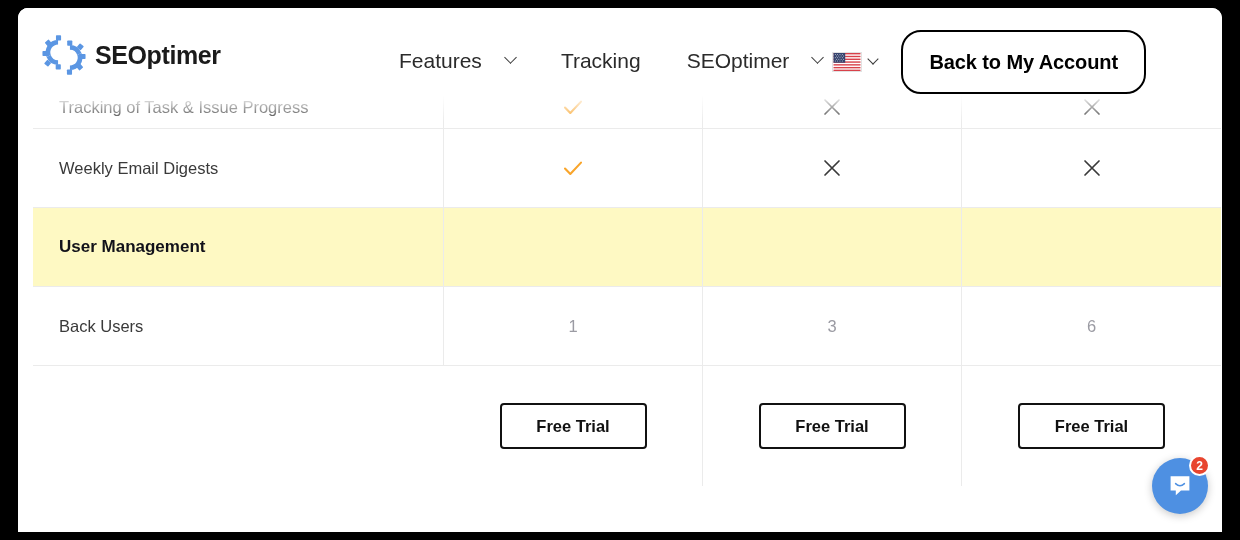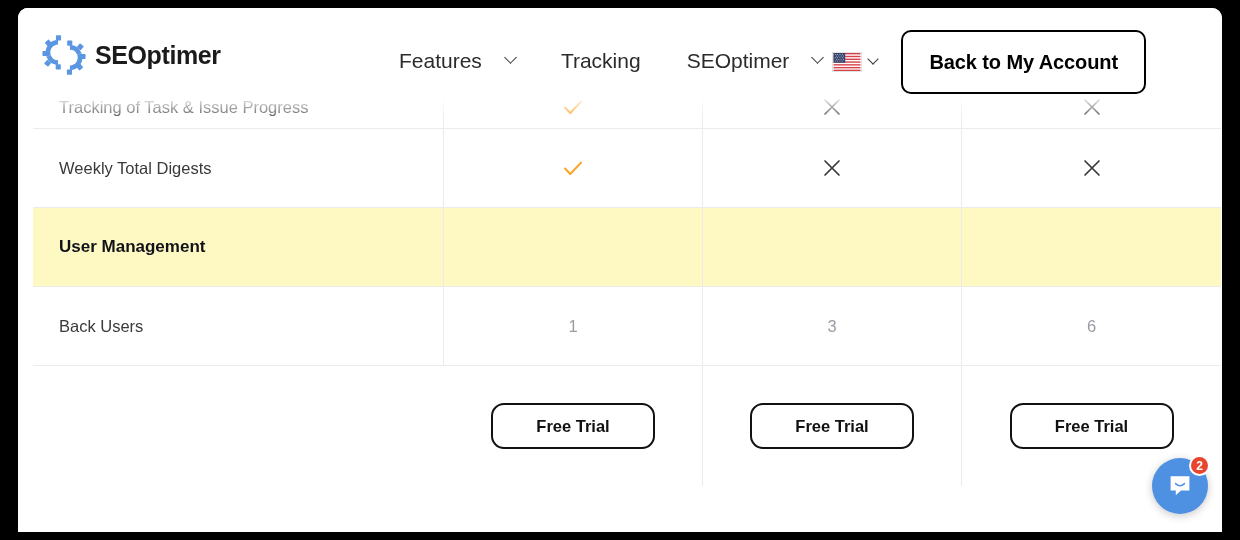--- a/index.html
+++ b/index.html
@@ -74,21 +74,21 @@
   #flag{ width:30px; height:20px; display:block; border:1px solid #e2e2e2;}
   .chev-sm{
     display:inline-block; width:8px; height:8px;
     border-right:1.6px solid #3a3a3a;
     border-bottom:1.6px solid #3a3a3a;
     transform:translateY(-3px) rotate(45deg);
   }
   #account-btn{
     height:64px; padding:0 26px;
     display:flex; align-items:center; justify-content:center;
-    border:2.5px solid #000; border-radius:10px;
+    border:2.5px solid #000; border-radius:20px;
     background:#fff; color:#000;
     font-size:20px; font-weight:700; letter-spacing:-0.1px;
     cursor:pointer;
     font-family:"Liberation Sans", sans-serif;
   }
 
   
   #table-wrap{
     position:absolute;
     left:15px; top:0px;
@@ -128,22 +128,22 @@
 
   
   #row-total .cell-feature{
     border-bottom-left-radius:10px;
   }
 
   .mark-check{ display:block; width:26px; height:26px; }
   .mark-x{ display:block; width:22px; height:22px; }
 
   .trial-btn{
-    width:164px; height:46px;
-    border:2px solid #111; border-radius:13px;
+    width:147px; height:46px;
+    border:2px solid #111; border-radius:4px;
     background:#fff;
     font-family:"Liberation Sans", sans-serif;
     font-size:16.5px; font-weight:700; color:#111;
     display:flex; align-items:center; justify-content:center;
     cursor:pointer;
   }
 
   
   #header-fade{
     position:absolute; left:0; top:88px;
@@ -195,21 +195,21 @@
           </div>
           <div class="cell-plan">
             <svg class="mark-x" viewBox="0 0 22 22">
               <path d="M4 4 L18 18 M18 4 L4 18" fill="none" stroke="#3a3a3a" stroke-width="1.7" stroke-linecap="round"></path>
             </svg>
           </div>
         </div>
 
         <div class="trow feature-row">
           <div class="cell-feature">
-            <span>Weekly Total Digests</span>
+            <span>Weekly Email Digests</span>
           </div>
           <div class="cell-plan">
             <svg class="mark-check" viewBox="0 0 26 26">
               <path d="M5 13.5 L10.3 19 L21 7.6" fill="none" stroke="#f9a52b" stroke-width="2.1" stroke-linecap="round" stroke-linejoin="round"></path>
             </svg>
           </div>
           <div class="cell-plan">
             <svg class="mark-x" viewBox="0 0 22 22">
               <path d="M4 4 L18 18 M18 4 L4 18" fill="none" stroke="#3a3a3a" stroke-width="1.7" stroke-linecap="round"></path>
             </svg>

